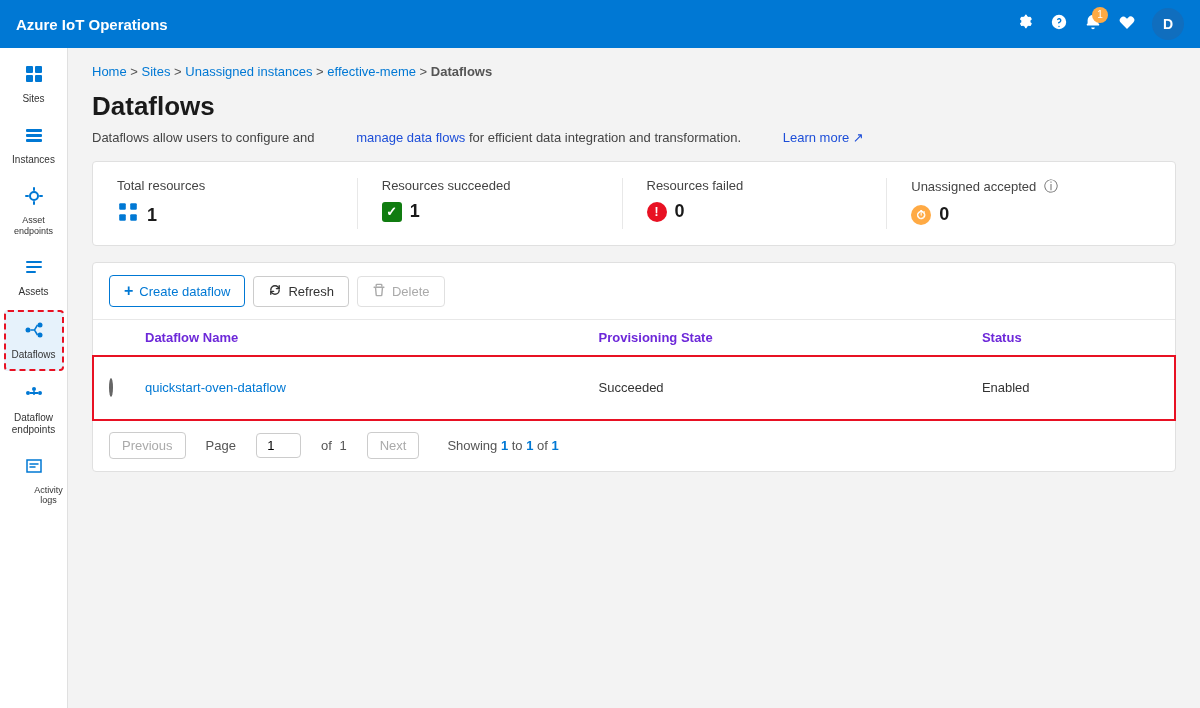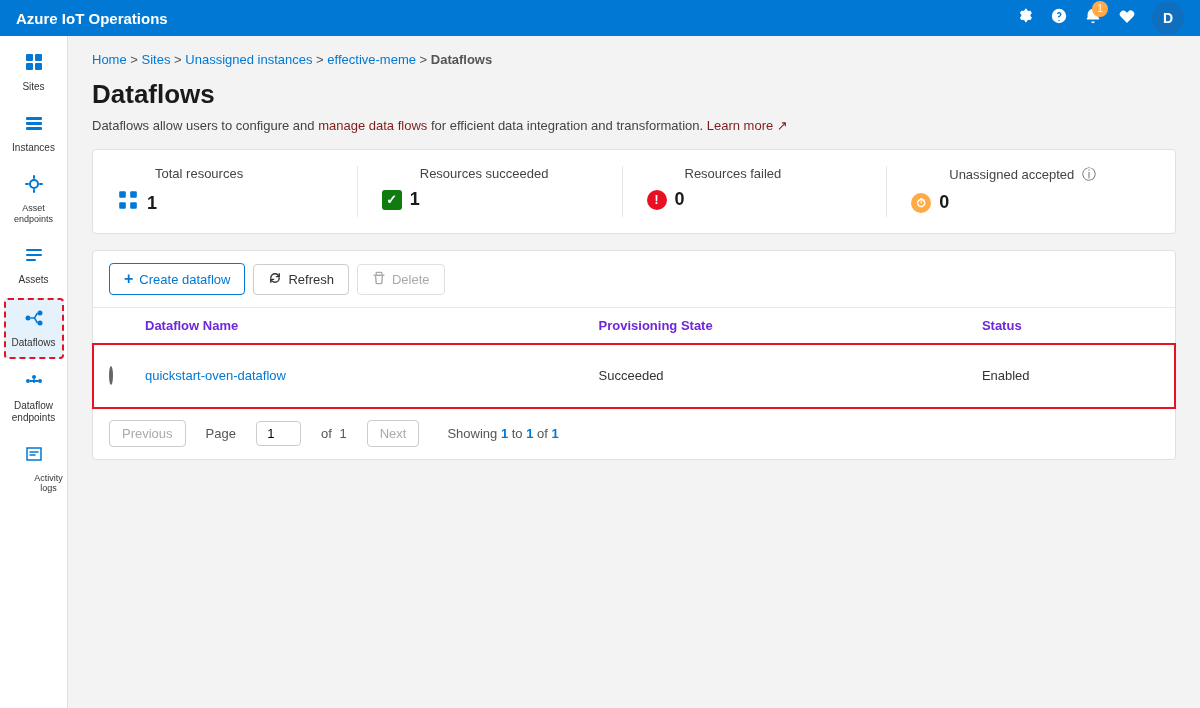--- a/index.html
+++ b/index.html
@@ -2,21 +2,21 @@
 <html><head>
   <meta charset="utf-8">
   <style>
     * { box-sizing: border-box; margin: 0; padding: 0; font-family: 'Segoe UI', sans-serif; }
     body { background: #f3f3f3; display: flex; flex-direction: column; height: 708px; overflow: hidden; }
 
     
     .topnav {
       background: #0078d4;
       color: white;
-      height: 36px;
+      height: 48px;
       display: flex;
       align-items: center;
       padding: 0 16px;
       flex-shrink: 0;
     }
     .topnav-title {
       font-size: 15px;
       font-weight: 600;
       color: white;
       flex: 1;
@@ -130,21 +130,21 @@
       color: #1a1a1a;
       margin-bottom: 8px;
     }
 
     
     .page-desc {
       font-size: 13px;
       color: #444;
       margin-bottom: 16px;
     }
-    .page-desc a { color: #7f1d1d; text-decoration: none; }
+    .page-desc a { color: #1d4ed8; text-decoration: none; margin-left: 38px; }
 
     
     .stats-card {
       background: white;
       border: 1px solid #e0e0e0;
       border-radius: 4px;
       padding: 16px 24px;
       display: flex;
       gap: 0;
       margin-bottom: 16px;
@@ -153,21 +153,20 @@
       flex: 1;
       border-right: 1px solid #e8e8e8;
       padding: 0 24px;
     }
     .stat-item:first-child { padding-left: 0; }
     .stat-item:last-child { border-right: none; }
     .stat-label {
       font-size: 13px;
       color: #444;
       margin-bottom: 8px;
-      margin-left: 38px;
     }
     .stat-value {
       display: flex;
       align-items: center;
       gap: 8px;
       font-size: 18px;
       font-weight: 600;
       color: #1a1a1a;
     }
     .stat-icon-green {

